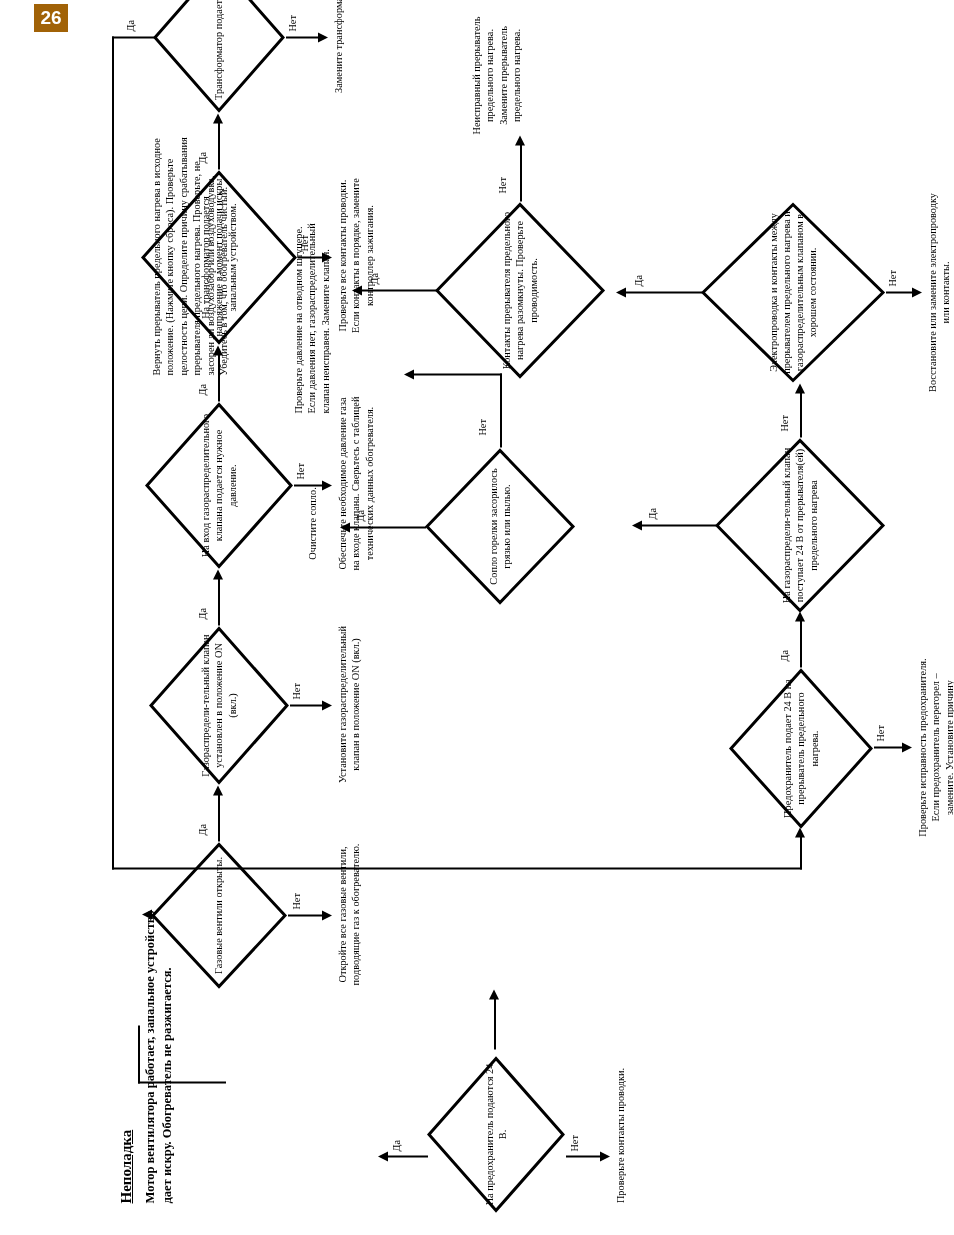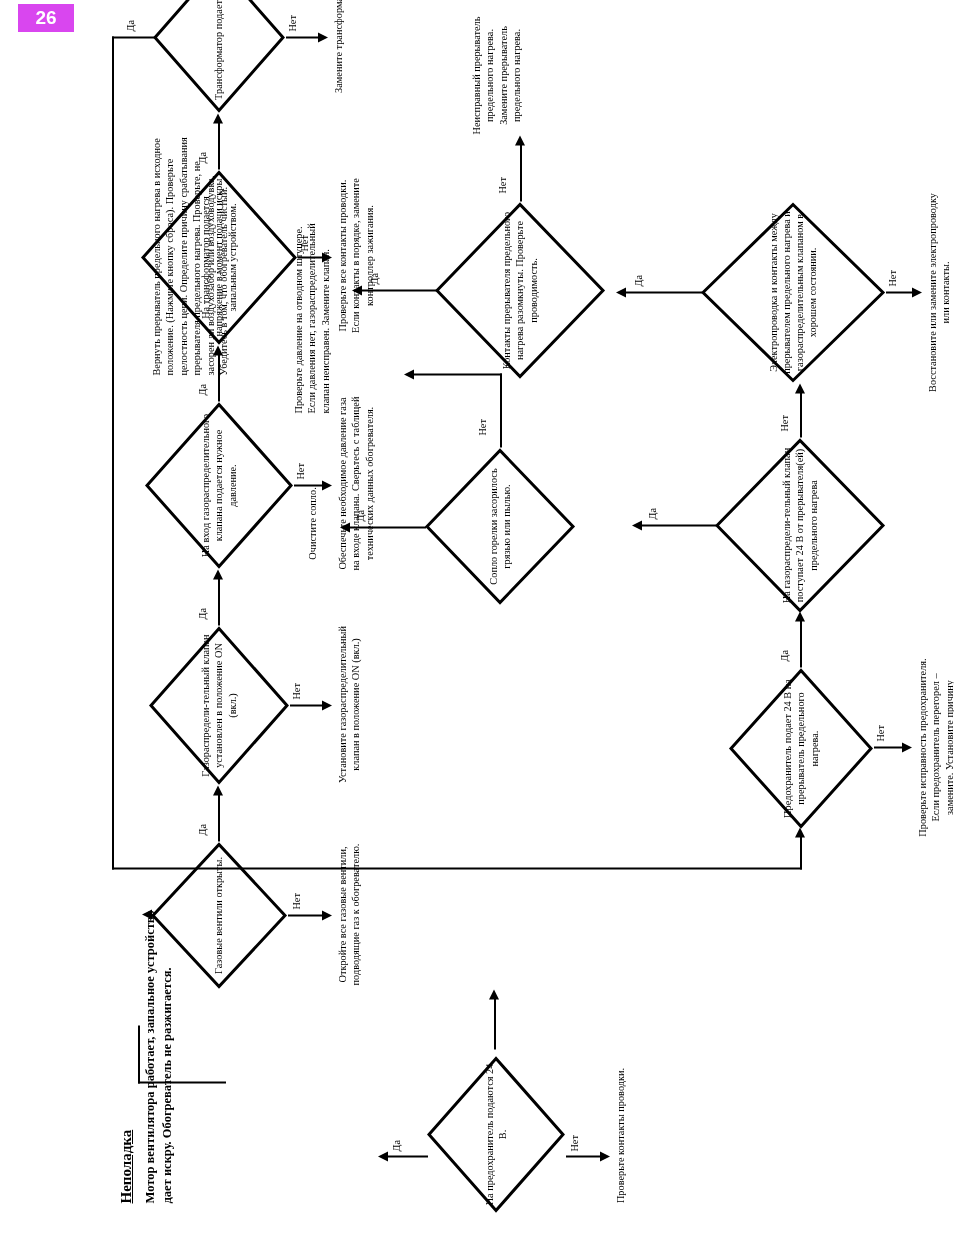--- a/index.html
+++ b/index.html
@@ -10,22 +10,22 @@
   
   #canvas{
     position:absolute;
     width:1235px;height:954px;
     left:50%;top:50%;
     transform:translate(-50%,-50%) rotate(-90deg);
     transform-origin:center center;
   }
 
   .pg-num{
-    position:absolute;left:18px;top:4px;
-    width:56px;height:28px;background:#d946ef;color:#fff;
+    position:absolute;left:34px;top:4px;
+    width:34px;height:28px;background:#a16207;color:#fff;
     font-family:"Liberation Sans",sans-serif;font-weight:bold;font-size:19px;
     display:flex;align-items:center;justify-content:center;
   }
 
   .hdr-title{
     position:absolute;font-family:"Liberation Serif",serif;font-weight:bold;
     font-size:15px;text-decoration:underline;white-space:nowrap;
   }
   .hdr-body{
     position:absolute;font-family:"Liberation Serif",serif;font-weight:bold;

